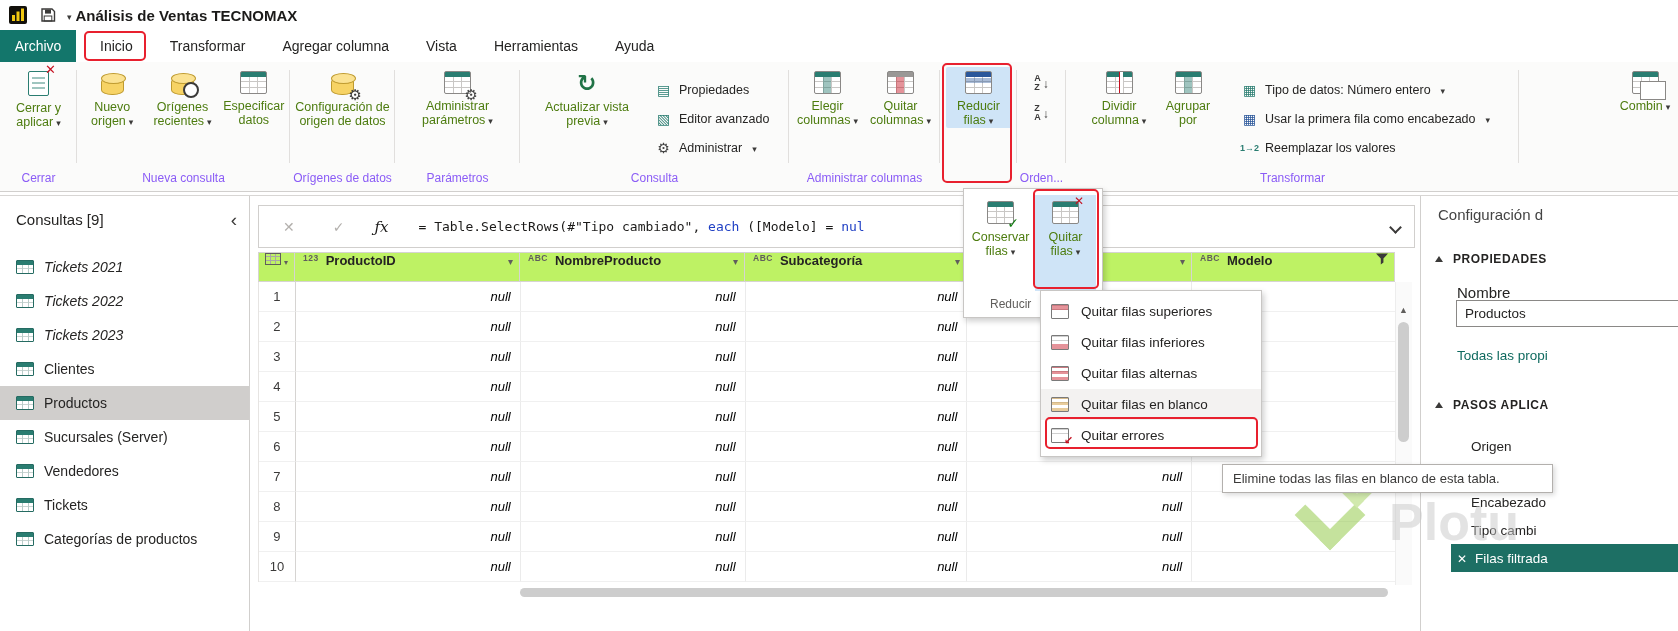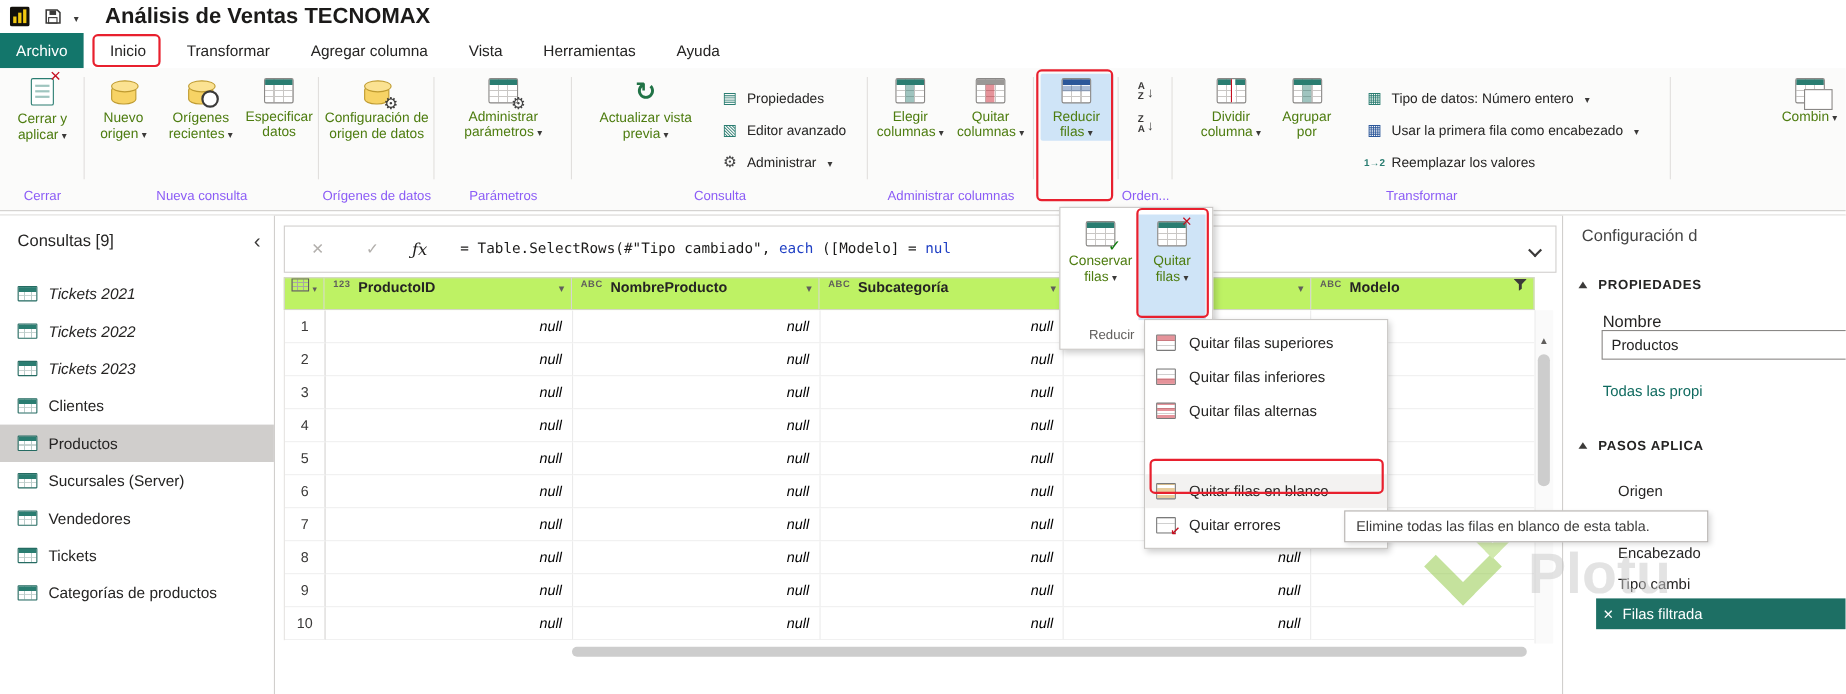--- a/index.html
+++ b/index.html
@@ -7,21 +7,21 @@
   body { position:relative; background:#fff; color:#252423;
          font-family:"Liberation Sans","DejaVu Sans",sans-serif; font-size:13px; }
   .caret::after { content:"▾"; font-size:9px; color:#3b3a39; margin-left:3px; }
 
   
   .titlebar { position:absolute; left:0; top:0; width:1678px; height:30px; background:#fff;
               display:flex; align-items:center; }
   .pbi { margin-left:9px; display:flex; }
   .tb-save { margin-left:13px; display:flex; }
   .tb-caret { margin-left:8px; }
-  .tb-title { margin-left:24px; font-size:20px; font-weight:600; color:#1b1a19; }
+  .tb-title { margin-left:4px; font-size:15px; font-weight:600; color:#1b1a19; }
 
   
   .tabbar { position:absolute; left:0; top:30px; width:1678px; height:32px; background:#fff;
             display:flex; align-items:stretch; }
   .tab { display:flex; align-items:center; padding:0 13px; font-size:14px; cursor:default; }
   .tab.archivo { background:var(--archivo-bg,#13766b); color:#fff; width:76px; justify-content:center; padding:0; }
   .tab.mleft { margin-left:11px; }
 
   
   .ribbon { position:absolute; left:0; top:62px; width:1678px; height:130px;
@@ -95,21 +95,21 @@
             border:1px solid #c8c6c4; box-shadow:2px 3px 6px rgba(0,0,0,.2); z-index:80;
             display:flex; gap:4px; padding:6px; }
   .flybtn { width:62px; height:96px; display:flex; flex-direction:column; align-items:center;
             gap:6px; padding-top:6px; font-size:12.5px; line-height:14px; text-align:center; }
   .flybtn.open { background:#cfe4f7; }
   .fly-group-label { position:absolute; left:26px; bottom:6px; font-size:12px; color:#605e5c; }
   .submenu { position:absolute; left:1040px; top:290px; width:222px; background:#fff;
              border:1px solid #c8c6c4; box-shadow:2px 3px 6px rgba(0,0,0,.2); z-index:90;
              padding:5px 0; }
   .mitem { height:31px; display:flex; align-items:center; gap:12px; padding:0 10px; font-size:13.5px; }
-  .mitem.hover { background:#f3f2f1;margin-top:42px; }
+  .mitem.hover { background:#f3f2f1; }
   .mi { position:relative; width:18px; height:15px; border:1px solid #7a7a7a; border-radius:1px;
         background:repeating-linear-gradient(0deg, rgba(0,0,0,0) 0 3.6px, #d0d0d0 3.6px 4.4px), #fff; }
   .mi-top::after { content:""; position:absolute; left:0; right:0; top:0; height:5px; background:rgba(197,15,31,.45); }
   .mi-bot::after { content:""; position:absolute; left:0; right:0; bottom:0; height:5px; background:rgba(197,15,31,.45); }
   .mi-alt::after { content:""; position:absolute; inset:0;
         background:repeating-linear-gradient(0deg, rgba(197,15,31,.45) 0 3px, rgba(0,0,0,0) 3px 6px); }
   .mi-dup::before { content:""; position:absolute; left:3px; top:3px; width:100%; height:100%;
         border:1px solid #2b579a; background:#dbe5f1; }
   .mi-blank::after { content:""; position:absolute; inset:0;
         background:repeating-linear-gradient(0deg, rgba(216,170,90,.6) 0 3px, rgba(0,0,0,0) 3px 6px); }

